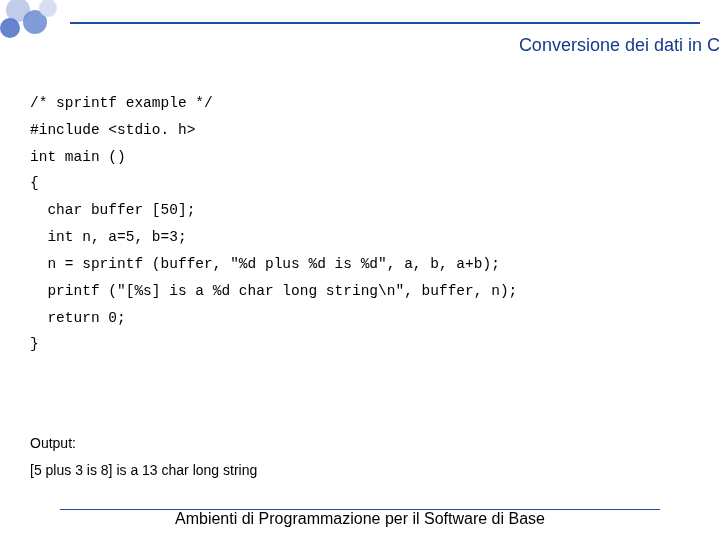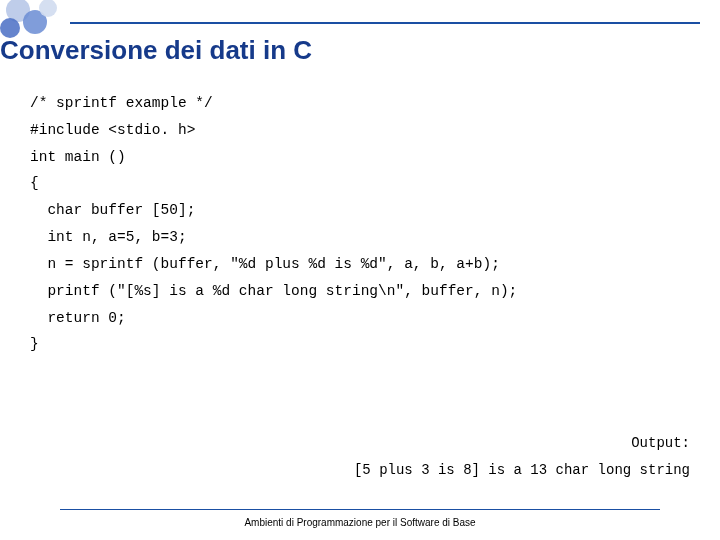--- a/index.html
+++ b/index.html
@@ -25,63 +25,62 @@
     left: 70px;
     right: 20px;
     height: 2px;
     background: #1a4fa3;
   }
   .title {
     position: absolute;
     top: 35px;
     left: 0;
     right: 0;
-    text-align: left;
+    text-align: right;
     color: #163a8a;
-    font-size: 26px;
-    font-weight: 700;
+    font-size: 18px;
+    font-weight: 400;
   }
   .code-block {
     position: absolute;
     top: 90px;
     left: 30px;
     right: 30px;
     font-family: Liberation Mono, monospace;
     font-size: 14.5px;
     color: #000;
     line-height: 1.85;
     white-space: pre;
   }
   .output-block {
     position: absolute;
     top: 430px;
     left: 30px;
     right: 30px;
-    font-family: Liberation Mono, monospace;
+    font-family: Liberation Sans, sans-serif;
     font-size: 14px;
     color: #000;
     line-height: 1.9;
     white-space: pre;
-    text-align: right;
   }
   .footer-rule {
     position: absolute;
     bottom: 30px;
     left: 60px;
     right: 60px;
     height: 1px;
     background: #1a4fa3;
   }
   .footer {
     position: absolute;
     bottom: 12px;
     left: 0;
     right: 0;
     text-align: center;
-    font-size: 10px;
+    font-size: 16px;
     color: #000;
   }
 </style>
 </head>
 <body>
 
 <div class="corner-deco">
   <svg width="70" height="40" viewBox="0 0 70 40">
     <circle cx="18" cy="10" r="12" fill="#b8c8e8" opacity="0.9"></circle>
     <circle cx="35" cy="22" r="12" fill="#6a8cd4" opacity="0.85"></circle>

